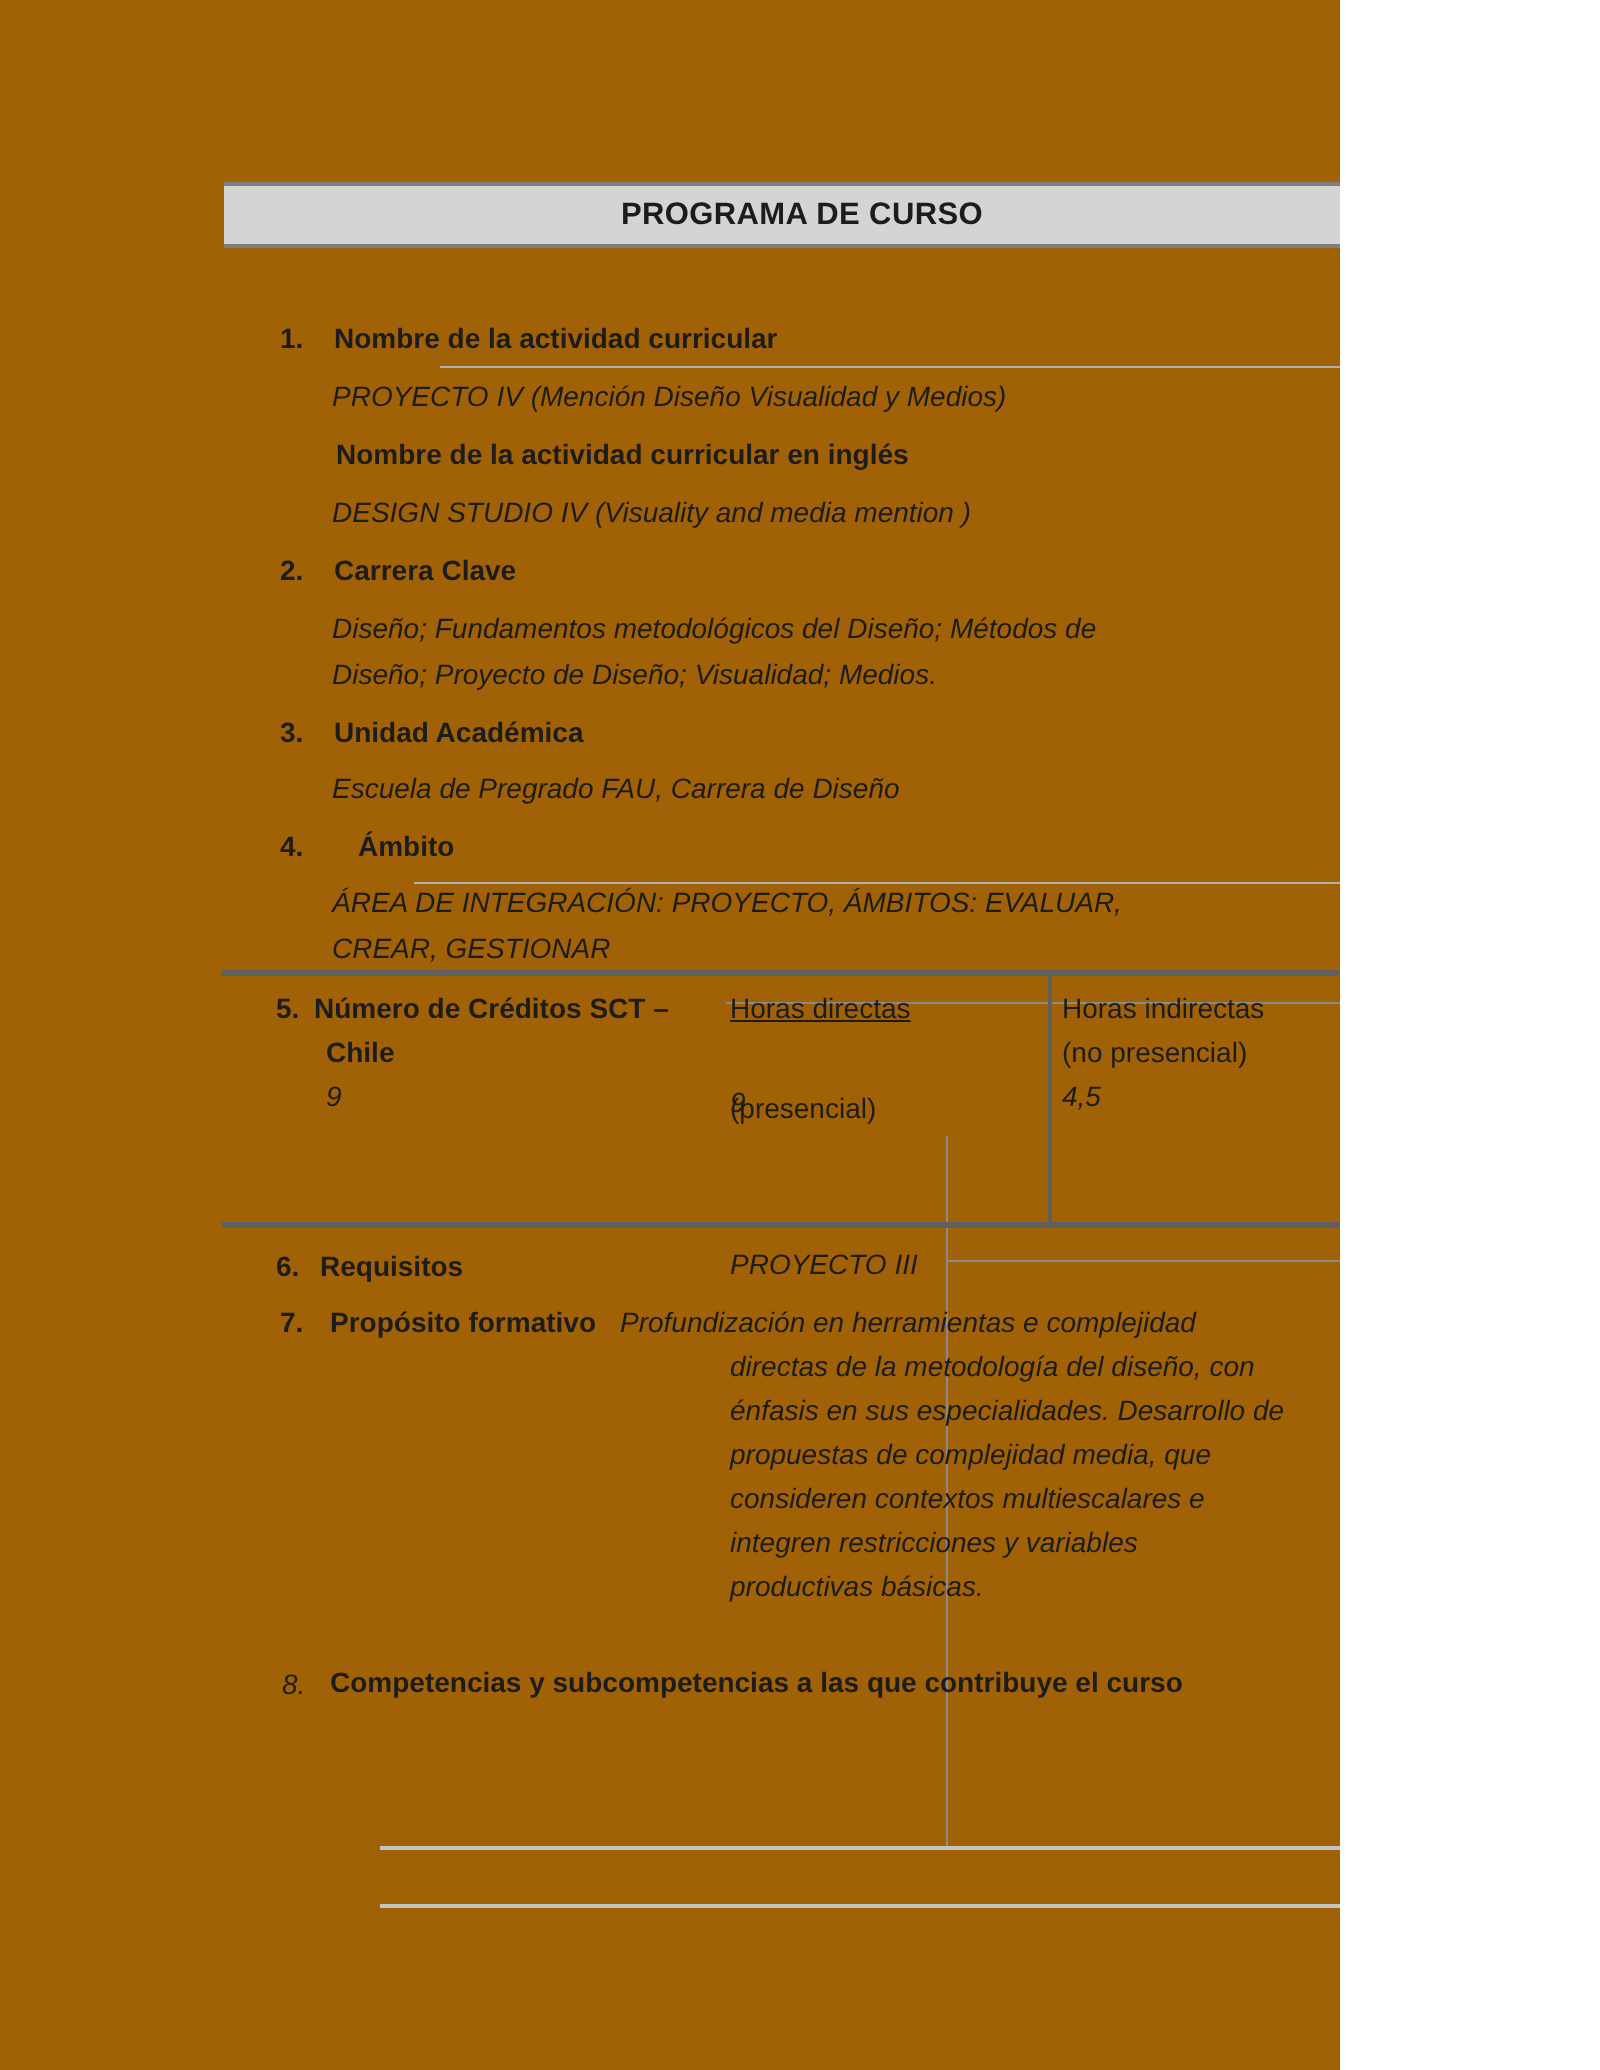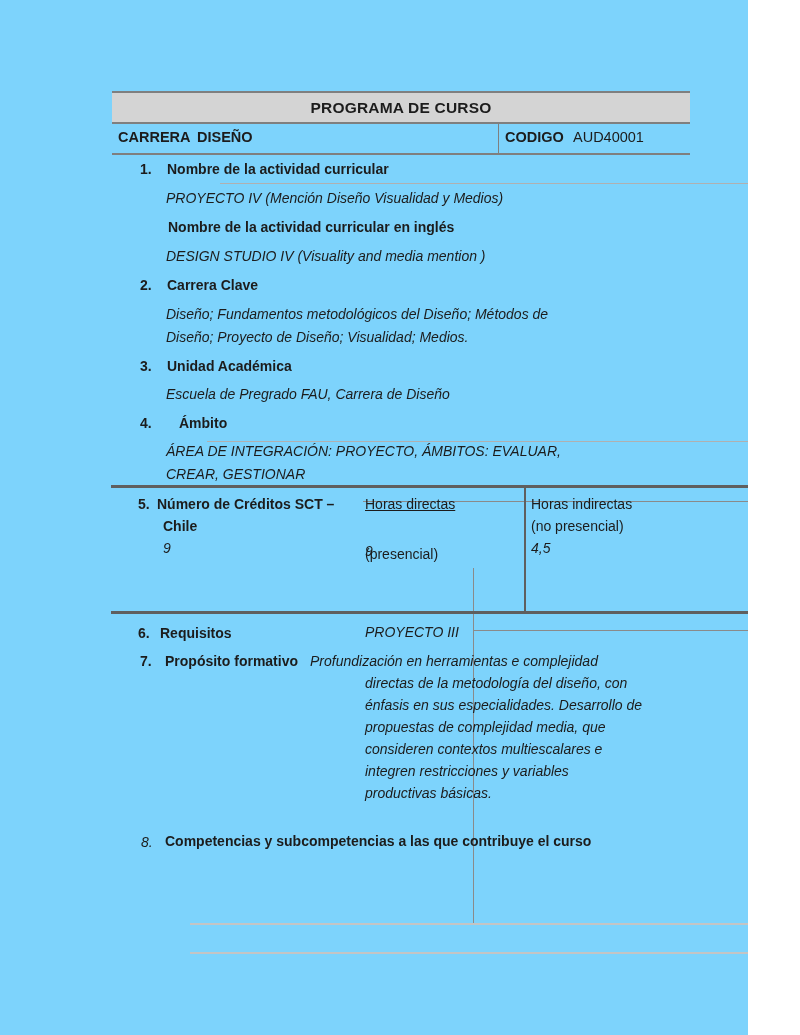--- a/index.html
+++ b/index.html
@@ -1,17 +1,17 @@
 <!DOCTYPE html>
 <html><head>
 <meta charset="utf-8">
 <style>
   html,body{margin:0;padding:0;background:#ffffff;}
   #page{
-    position:relative;width:748px;height:1035px;background:#7dd3fc;
+    position:relative;width:670px;height:1035px;background:#a16207;
     font-family:"Liberation Sans",sans-serif;color:#1c1c1c;font-size:14px;
     overflow:hidden;
   }
   .abs{position:absolute;white-space:nowrap;}
   .b{font-weight:bold;}
   .i{font-style:italic;}
   .hline{position:absolute;}
   .vline{position:absolute;}
   
   #title-bar{
@@ -35,27 +35,20 @@
 </style>
 </head>
 <body>
 
 <div id="page">
 
   <div id="title-bar">
     <span>PROGRAMA DE CURSO</span>
   </div>
 
-  <div id="carrera-row">
-    <span class="row-text" style="left:6px;">CARRERA</span>
-    <span class="row-text" style="left:85px;">DISEÑO</span>
-    <span class="cell-divider"></span>
-    <span class="row-text" style="left:393px;">CODIGO</span>
-    <span class="row-text" style="left:461px;font-weight:normal;">AUD40001</span>
-  </div>
 
   <div class="hline gray2" style="left:220px;top:183px;width:574px;height:1px;"></div>
   <div class="vline gray1" style="left:794px;top:183px;width:1px;height:741px;"></div>
   <div class="hline gray2" style="left:207px;top:441px;width:587px;height:1px;"></div>
   <div class="hline dark" style="left:111px;top:485px;width:683px;height:3px;"></div>
   <div class="hline gray1" style="left:363px;top:501px;width:431px;height:1px;"></div>
   <div class="vline dark" style="left:524px;top:488px;width:2px;height:123px;"></div>
   <div class="vline gray1" style="left:473px;top:568px;width:1px;height:356px;"></div>
   <div class="hline dark" style="left:111px;top:611px;width:683px;height:3px;"></div>
   <div class="hline gray1" style="left:473px;top:630px;width:321px;height:1px;"></div>

